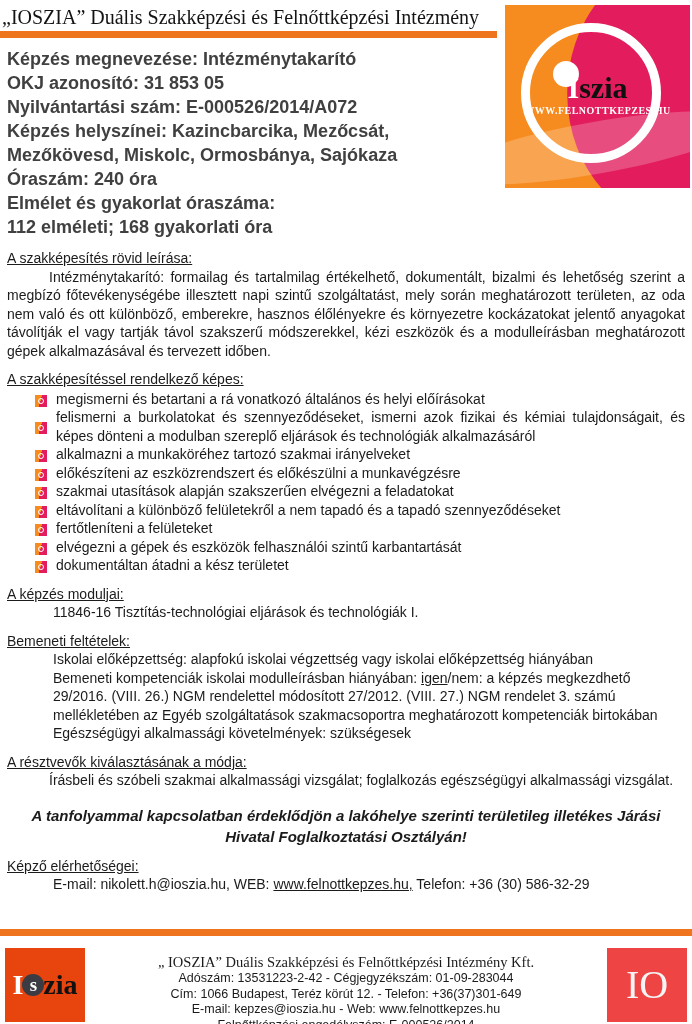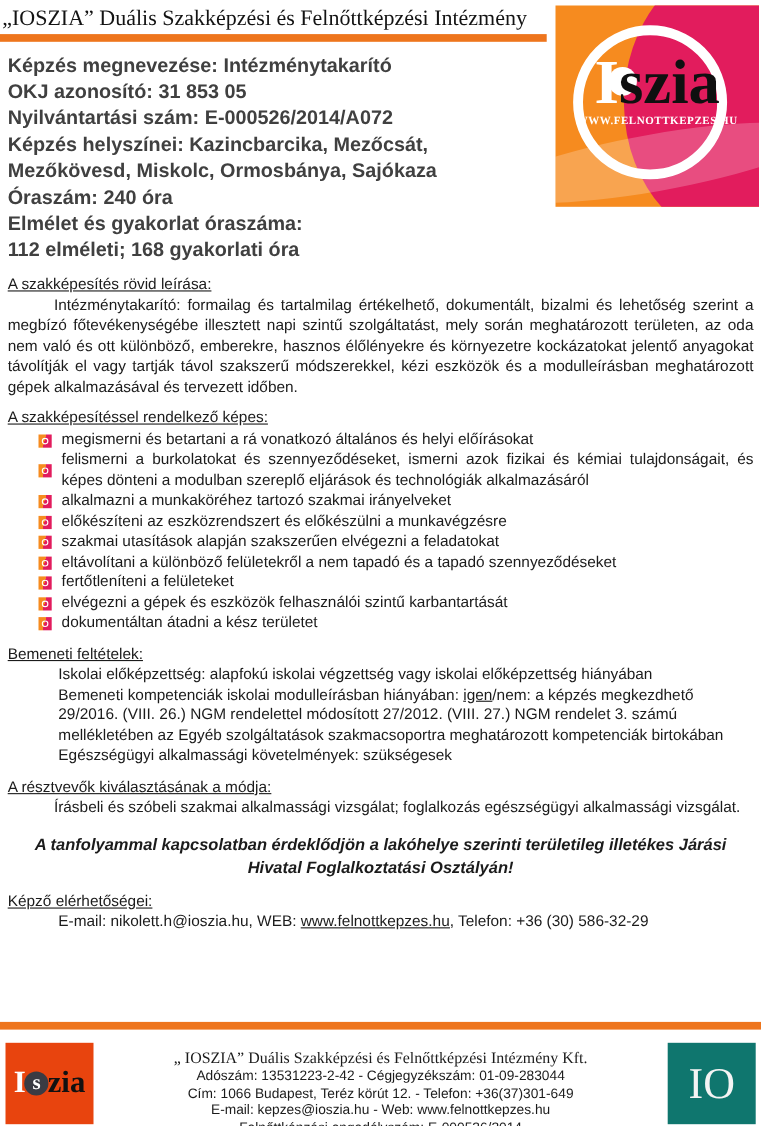--- a/index.html
+++ b/index.html
@@ -21,23 +21,23 @@
 
   
   .logo { position:absolute; left:505px; top:5px; width:185px; height:183px;
           background:#f68b1f; overflow:hidden; }
   .logo-blob { position:absolute; left:62px; top:-48px; width:230px; height:268px;
                background:#e21c5d; border-radius:50% 42% 46% 54%; transform:rotate(9deg); }
   .logo-swoosh { position:absolute; left:-60px; bottom:14px; width:300px; height:52px;
                  background:rgba(255,255,255,0.22); border-radius:50%; transform:rotate(-10deg); }
   .logo-ring { position:absolute; left:16px; top:18px; width:140px; height:140px;
                border:9px solid #ffffff; border-radius:50%; }
-  .logo-text { position:absolute; top:46px; left:0; width:100%; text-align:center;
+  .logo-text { position:absolute; top:58px; left:0; width:100%; text-align:center;
                font-family:"Liberation Serif","DejaVu Serif",serif; font-weight:bold;
-               font-size:57px; line-height:50px; white-space:nowrap; }
+               font-size:30px; line-height:50px; white-space:nowrap; }
   .logo-dot { position:absolute; left:48px; top:56px; width:26px; height:26px;
               background:#ffffff; border-radius:50%; }
   .logo-i { position:relative; color:#ffffff; }
   .logo-szia { position:relative; color:#101010; }
   .logo-url { position:absolute; top:100px; left:0; width:100%; text-align:center;
               color:#ffffff; font-family:"Liberation Serif","DejaVu Serif",serif;
               font-weight:bold; font-size:10px; line-height:12px; letter-spacing:0.5px; }
 
   
   .course { margin-top:9px; width:500px; font-weight:bold;
@@ -72,21 +72,21 @@
                  align-items:center; justify-content:center;
                  font-family:"Liberation Serif","DejaVu Serif",serif; font-weight:bold;
                  font-size:28px; line-height:28px; white-space:nowrap; }
   .fl-i { color:#ffffff; }
   .fl-o { display:inline-flex; width:22px; height:22px; background:#3a3b43; border-radius:50%;
           color:#ffffff; font-size:19px; align-items:center; justify-content:center; margin:0 -1px; }
   .fl-zia { color:#111111; }
   .f-center { flex:1; text-align:center; padding-top:5px; }
   .f-company { font-family:"Liberation Serif","DejaVu Serif",serif; font-size:14.5px; line-height:18px; }
   .f-line { font-size:12.5px; line-height:15.5px; }
-  .f-logo-right { width:80px; height:74px; background:#0f766e; color:#f4f4f4;
+  .f-logo-right { width:80px; height:74px; background:#ef4444; color:#f4f4f4;
                   font-family:"Liberation Serif","DejaVu Serif",serif; font-size:40px;
                   display:flex; align-items:center; justify-content:center; }
 </style>
 </head>
 <body>
 
 <div class="page">
 
   <div class="header-title">„IOSZIA” Duális Szakképzési és Felnőttképzési Intézmény</div>
   <div class="header-bar"></div>
@@ -171,20 +171,24 @@
           </li>
         <li>
             <span class="bullet-icon">
               <span class="bullet-ring"></span>
             </span>
             <span class="cap-text">dokumentáltan átadni a kész területet</span>
           </li>
       </ul>
     </div>
 
+    <div class="sec">
+      <div class="sec-h">A képzés moduljai:</div>
+      <div class="indent">11846-16 Tisztítás-technológiai eljárások és technológiák I.</div>
+    </div>
 
     <div class="sec">
       <div class="sec-h">Bemeneti feltételek:</div>
       <div class="indent">Iskolai előképzettség: alapfokú iskolai végzettség vagy iskolai előképzettség hiányában</div>
       <div class="indent"><span>Bemeneti kompetenciák iskolai modulleírásban hiányában: </span><span class="u">igen</span><span>/nem: a képzés megkezdhető 29/2016. (VIII. 26.) NGM rendelettel módosított 27/2012. (VIII. 27.) NGM rendelet 3. számú mellékletében az Egyéb szolgáltatások szakmacsoportra meghatározott kompetenciák birtokában</span></div>
       <div class="indent">Egészségügyi alkalmassági követelmények: szükségesek</div>
     </div>
 
     <div class="sec">
       <div class="sec-h">A résztvevők kiválasztásának a módja:</div>

